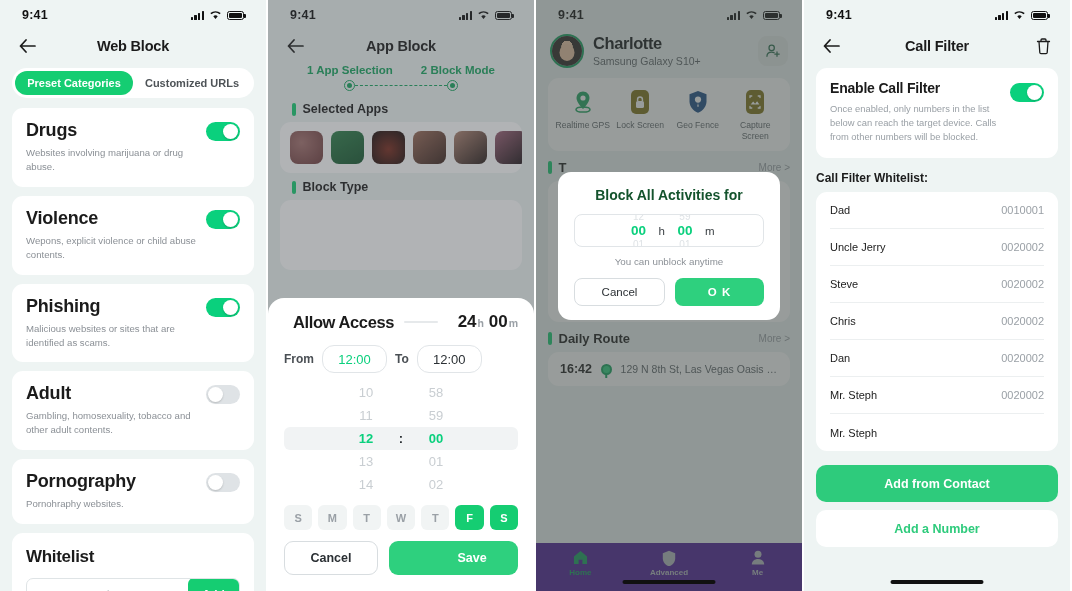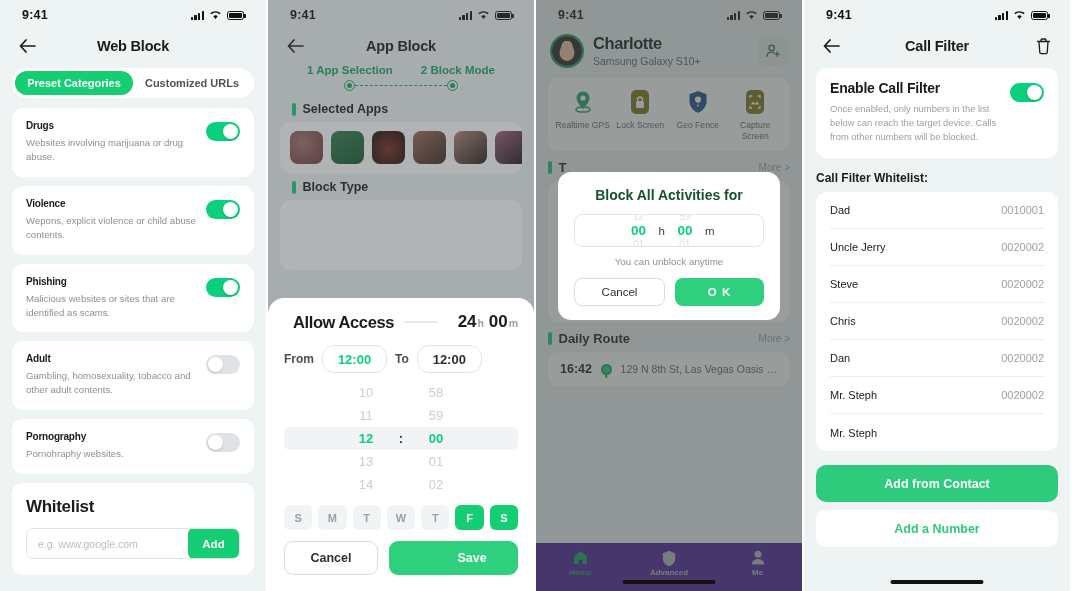--- a/index.html
+++ b/index.html
@@ -35,21 +35,21 @@
   
   .card { background:#fff; border-radius:11px; }
   .scroll { padding:0 12px; }
 
   
   .p1 { background:#eef4f3; }
   .seg { background:#fff; border-radius:20px; height:30px; display:flex; align-items:center; padding:3px; margin:6px 12px 10px; }
   .seg-item { flex:1; height:24px; display:flex; align-items:center; justify-content:center; font-size:11px; font-weight:700; color:#4e5357; border-radius:16px; cursor:pointer; }
   .seg-item.on { background:#15cd72; color:#fff; }
   .cat { padding:12px 14px 13px; margin-bottom:9px; position:relative; }
-  .cat h3 { font-size:10px; font-weight:700; color:#1b1b1b; margin-bottom:5px; letter-spacing:-.2px;}
+  .cat h3 { font-size:18px; font-weight:700; color:#1b1b1b; margin-bottom:5px; letter-spacing:-.2px;}
   .cat p { font-size:9.6px; line-height:1.45; color:#8b9096; max-width:175px; }
   .tgl { position:absolute; right:14px; top:14px; width:34px; height:19px; border-radius:12px; background:#dfe3e6; cursor:pointer; }
   .tgl i { position:absolute; top:2px; left:2px; width:15px; height:15px; border-radius:50%; background:#fff; box-shadow:0 1px 2px rgba(0,0,0,.18); display:block;}
   .tgl.on { background:#0ad07d; }
   .tgl.on i { left:17px; }
   .wl { padding:14px 14px 16px; }
   .wl h2 { font-size:17px; font-weight:700; color:#1b1b1b; margin-bottom:11px; letter-spacing:-.3px;}
   .wl-row { display:flex; align-items:center; height:31px; border:1px solid #dfe4e6; border-radius:7px; overflow:hidden; }
   .wl-row input { flex:1; border:0; outline:none; height:100%; padding:0 11px; font-size:10.5px; color:#333; font-family:inherit; background:transparent;}
   .wl-row input::placeholder { color:#b8bdc2; }
@@ -77,21 +77,21 @@
   .a6{background:linear-gradient(140deg,#9b5f74,#1a1416);}
   .blockcard { margin:0 12px; background:#fff; border-radius:11px; height:70px; }
   .sheet { position:absolute; left:0; right:0; bottom:0; background:#fff; border-radius:16px 16px 0 0; z-index:9; padding:14px 16px 16px; }
   .sh-head { display:flex; align-items:center; gap:10px; margin-bottom:13px;margin-left:9px; }
   .sh-head h3 { font-size:16.5px; font-weight:700; color:#1b1b1b; letter-spacing:-.4px;}
   .sh-line { flex:1; height:1.5px; background:#e6e9eb; border-radius:1px; max-width:34px;}
   .sh-dur { margin-left:auto; font-size:17px; font-weight:700; color:#1b1b1b; }
   .sh-dur em { font-size:10.5px; font-style:normal; font-weight:700; color:#9aa0a6; margin-left:1px;}
   .fromto { display:flex; align-items:center; gap:8px; margin-bottom:8px; }
   .fromto label { font-size:12px; font-weight:700; color:#4a4f54; }
-  .tbox { border:1px solid #e1e5e8; border-radius:12px; height:28px; min-width:65px; display:flex; align-items:center; justify-content:center; font-size:13px; font-weight:700; cursor:pointer; }
+  .tbox { border:1px solid #e1e5e8; border-radius:12px; height:28px; min-width:65px; display:flex; align-items:center; justify-content:center; font-size:13px; font-weight:400; cursor:pointer; }
   .tbox.act { color:#0ad07d; }
   .tbox.idle { color:#2b3034; }
   .picker { position:relative; margin-bottom:4px; }
   .prow { display:flex; align-items:center; justify-content:center; gap:10px; height:23px; font-size:13px; color:#c9ced2; }
   .prow .h, .prow .m { width:40px; text-align:center; }
   .prow .sep { width:10px; text-align:center; }
   .prow.sel { background:#f1f3f4; border-radius:6px; color:#0ad07d; font-weight:700; }
   .prow.sel .sep { color:#2b3034; }
   .days { display:flex; gap:6px; justify-content:space-between; margin:9px 0 11px; }
   .day { flex:1; height:25px; border-radius:6px; background:#f1f4f4; display:flex; align-items:center; justify-content:center; font-size:11px; font-weight:700; color:#9aa0a6; cursor:pointer; }

